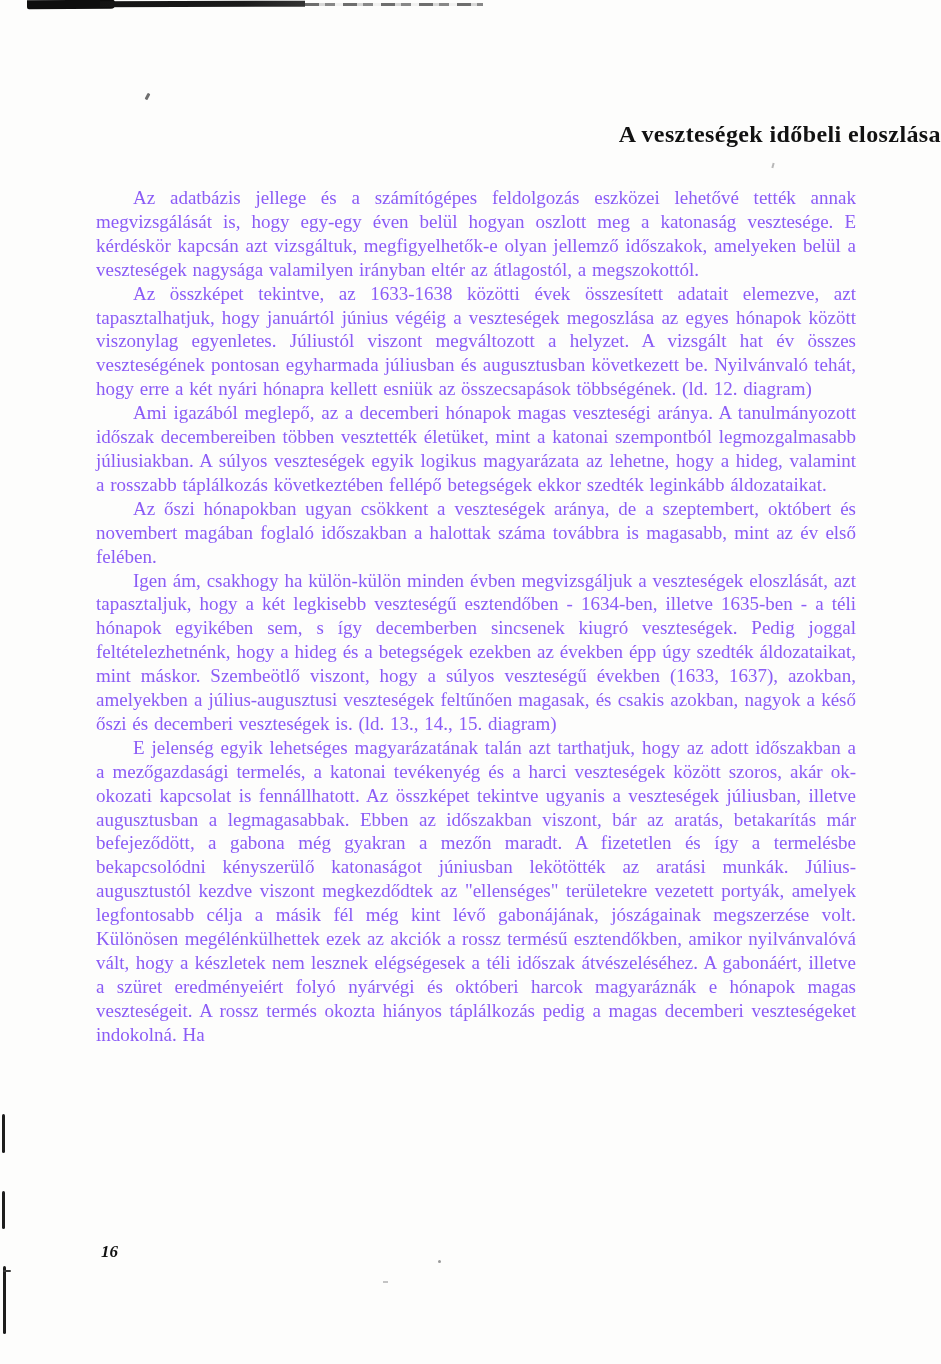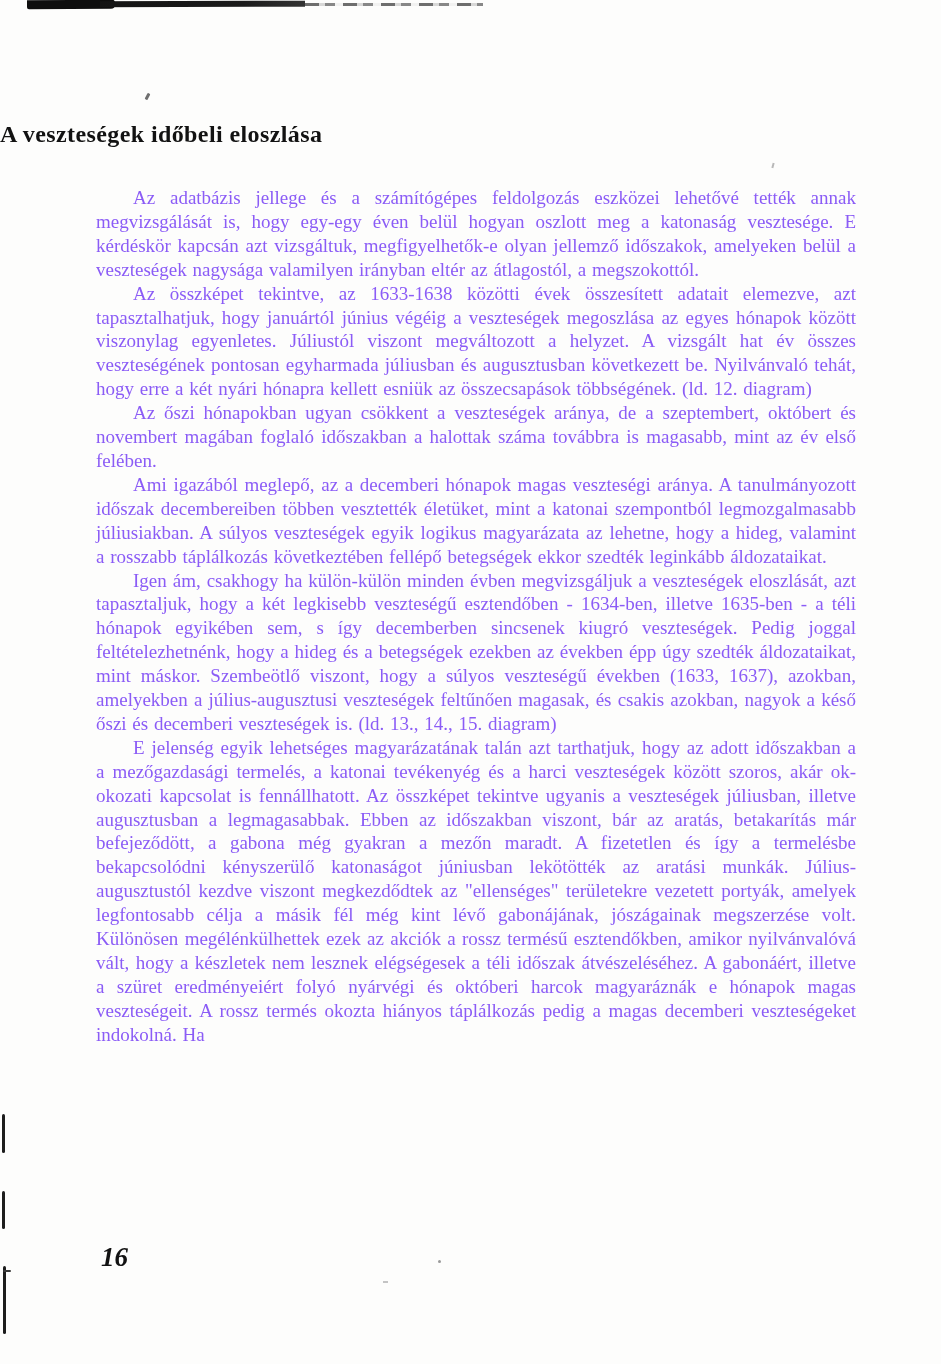--- a/index.html
+++ b/index.html
@@ -47,21 +47,21 @@
   .mark-1 { left: 2px; top: 1114px; width: 3px; height: 39px; }
   .mark-2 { left: 2px; top: 1191px; width: 3px; height: 38px; }
   .mark-3 { left: 3px; top: 1266px; width: 3px; height: 68px; }
   .mark-3-tick { left: 3px; top: 1270px; width: 8px; height: 2px; background:#3a3a3a; }
 
   .doc-title {
     position: absolute;
     left: 0; top: 121px;
     width: 941px;
     margin: 0;
-    text-align: left;
+    text-align: right;
     font-size: 24px;
     font-weight: bold;
     letter-spacing: 0.4px;
     color: #121212;
   }
 
   .body-text {
     position: absolute;
     left: 96px; top: 186px;
     width: 760px;
@@ -72,21 +72,21 @@
   }
   .body-text p {
     margin: 0;
     text-indent: 37px;
     word-spacing: 1px;
   }
 
   .page-number {
     position: absolute;
     left: 101px; top: 1242px;
-    font-size: 27px;
+    font-size: 17px;
     font-weight: bold;
     font-style: italic;
     color: #121212;
   }
 </style>
 </head>
 <body>
 
 <div class="page">
 
@@ -102,21 +102,21 @@
   <div class="margin-mark mark-1"></div>
   <div class="margin-mark mark-2"></div>
   <div class="margin-mark mark-3"></div>
   <div class="margin-mark mark-3-tick"></div>
 
   <h1 class="doc-title">A veszteségek időbeli eloszlása</h1>
 
   <div class="body-text">
     <p>Az adatbázis jellege és a számítógépes feldolgozás eszközei lehetővé tették annak megvizsgálását is, hogy egy-egy éven belül hogyan oszlott meg a katonaság vesztesége. E kérdéskör kapcsán azt vizsgáltuk, megfigyelhetők-e olyan jellemző időszakok, amelyeken belül a veszteségek nagysága valamilyen irányban eltér az átlagostól, a megszokottól.</p>
     <p>Az összképet tekintve, az 1633-1638 közötti évek összesített adatait elemezve, azt tapasztalhatjuk, hogy januártól június végéig a veszteségek megoszlása az egyes hónapok között viszonylag egyenletes. Júliustól viszont megváltozott a helyzet. A vizsgált hat év összes veszteségének pontosan egyharmada júliusban és augusztusban következett be. Nyilvánvaló tehát, hogy erre a két nyári hónapra kellett esniük az összecsapások többségének. (ld. 12. diagram)</p>
+    <p>Ami igazából meglepő, az a decemberi hónapok magas veszteségi aránya. A tanulmányozott időszak decembereiben többen vesztették életüket, mint a katonai szempontból legmozgalmasabb júliusiakban. A súlyos veszteségek egyik logikus magyarázata az lehetne, hogy a hideg, valamint a rosszabb táplálkozás következtében fellépő betegségek ekkor szedték leginkább áldozataikat.</p>
     <p>Az őszi hónapokban ugyan csökkent a veszteségek aránya, de a szeptembert, októbert és novembert magában foglaló időszakban a halottak száma továbbra is magasabb, mint az év első felében.</p>
-    <p>Ami igazából meglepő, az a decemberi hónapok magas veszteségi aránya. A tanulmányozott időszak decembereiben többen vesztették életüket, mint a katonai szempontból legmozgalmasabb júliusiakban. A súlyos veszteségek egyik logikus magyarázata az lehetne, hogy a hideg, valamint a rosszabb táplálkozás következtében fellépő betegségek ekkor szedték leginkább áldozataikat.</p>
     <p>Igen ám, csakhogy ha külön-külön minden évben megvizsgáljuk a veszteségek eloszlását, azt tapasztaljuk, hogy a két legkisebb veszteségű esztendőben - 1634-ben, illetve 1635-ben - a téli hónapok egyikében sem, s így decemberben sincsenek kiugró veszteségek. Pedig joggal feltételezhetnénk, hogy a hideg és a betegségek ezekben az években épp úgy szedték áldozataikat, mint máskor. Szembeötlő viszont, hogy a súlyos veszteségű években (1633, 1637), azokban, amelyekben a július-augusztusi veszteségek feltűnően magasak, és csakis azokban, nagyok a késő őszi és decemberi veszteségek is. (ld. 13., 14., 15. diagram)</p>
     <p>E jelenség egyik lehetséges magyarázatának talán azt tarthatjuk, hogy az adott időszakban a a mezőgazdasági termelés, a katonai tevékenyég és a harci veszteségek között szoros, akár ok-okozati kapcsolat is fennállhatott. Az összképet tekintve ugyanis a veszteségek júliusban, illetve augusztusban a legmagasabbak. Ebben az időszakban viszont, bár az aratás, betakarítás már befejeződött, a gabona még gyakran a mezőn maradt. A fizetetlen és így a termelésbe bekapcsolódni kényszerülő katonaságot júniusban lekötötték az aratási munkák. Július-augusztustól kezdve viszont megkezdődtek az "ellenséges" területekre vezetett portyák, amelyek legfontosabb célja a másik fél még kint lévő gabonájának, jószágainak megszerzése volt. Különösen megélénkülhettek ezek az akciók a rossz termésű esztendőkben, amikor nyilvánvalóvá vált, hogy a készletek nem lesznek elégségesek a téli időszak átvészeléséhez. A gabonáért, illetve a szüret eredményeiért folyó nyárvégi és októberi harcok magyaráznák e hónapok magas veszteségeit. A rossz termés okozta hiányos táplálkozás pedig a magas decemberi veszteségeket indokolná. Ha</p>
   </div>
 
   <div class="page-number">16</div>
 
 </div>
 
 </body></html>

